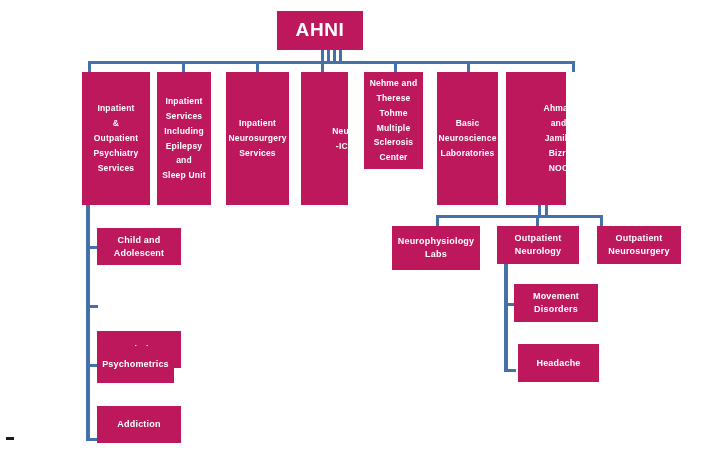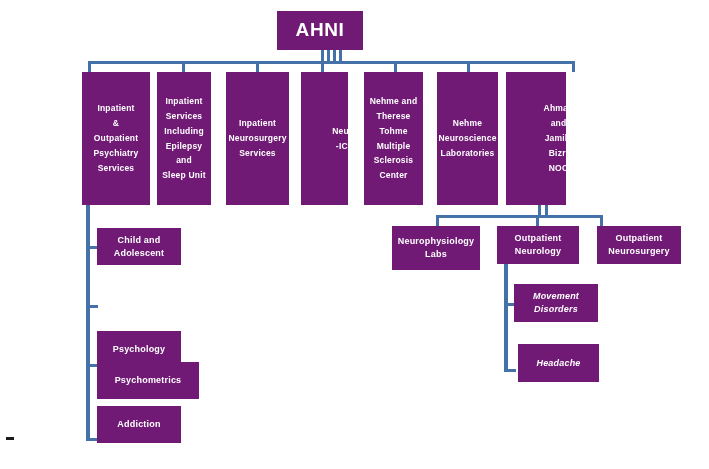--- a/index.html
+++ b/index.html
@@ -13,21 +13,21 @@
   }
   #chart-canvas {
     position: relative;
     width: 709px;
     height: 469px;
     background: #ffffff;
     overflow: hidden;
   }
   .node {
     position: absolute;
-    background: #701a75;
+    background: #be185d;
     color: #ffffff;
     display: flex;
     align-items: center;
     justify-content: center;
     text-align: center;
     box-sizing: border-box;
     line-height: 1.55;
     font-weight: bold;
     letter-spacing: 0.2px;
     white-space: pre-line;
@@ -43,21 +43,20 @@
     padding: 0 3px;
     line-height: 1.75;
   }
   .node.level2 {
     font-size: 9px;
     line-height: 1.4;
   }
   .node.level3 {
     font-size: 9px;
     line-height: 1.4;
-    font-style: italic;
   }
   .conn {
     position: absolute;
     background: #4472A8;
     z-index: 1;
   }
   .tick-mark {
     position: absolute;
     background: #1a1a1a;
     z-index: 3;
@@ -93,43 +92,43 @@
   <div class="node level1" style="left:157px; top:72px; width:54px; height:133px;">Inpatient
 Services
 Including
 Epilepsy and
 Sleep Unit</div>
   <div class="node level1" style="left:226px; top:72px; width:63px; height:133px;">Inpatient
 Neurosurgery
 Services</div>
   <div class="node level1" style="left:301px; top:72px; width:43px; height:133px;padding-left:44px;">Neuro
 -ICU</div>
-  <div class="node level1" style="left:364px; top:72px; width:59px; height:133px;">Nehme and
+  <div class="node level1" style="left:364px; top:72px; width:59px; height:97px;">Nehme and
 Therese
 Tohme
 Multiple
 Sclerosis
 Center</div>
-  <div class="node level1" style="left:437px; top:72px; width:61px; height:133px;">Nehme
+  <div class="node level1" style="left:437px; top:72px; width:61px; height:133px;">Basic
 Neuroscience
 Laboratories</div>
   <div class="node level1" style="left:506px; top:72px; width:60px; height:133px;padding-left:48px;">Ahmad and
 Jamila Bizri
 NOC</div>
 
   <div class="conn" style="left:86px; top:205px; width:4px; height:236px;"></div>
 
   <div class="conn" style="left:86px; top:246px; width:12px; height:3px;"></div>
   <div class="conn" style="left:86px; top:305px; width:12px; height:3px;"></div>
   <div class="conn" style="left:86px; top:364px; width:12px; height:3px;"></div>
   <div class="conn" style="left:86px; top:438px; width:12px; height:3px;"></div>
 
   <div class="node level2" style="left:97px; top:228px; width:84px; height:37px;">Child and Adolescent</div>
   <div class="node level2" style="left:97px; top:287px; width:84px; height:37px;margin-top:44px;">Psychology</div>
-  <div class="node level2" style="left:97px; top:362px; width:102px; height:37px;">Psychometrics</div>
+  <div class="node level2" style="left:97px; top:346px; width:77px; height:37px;">Psychometrics</div>
   <div class="node level2" style="left:97px; top:406px; width:84px; height:37px;">Addiction</div>
 
   <div class="conn" style="left:538px; top:205px; width:3px; height:11px;"></div>
   <div class="conn" style="left:545px; top:205px; width:3px; height:11px;"></div>
 
   <div class="conn" style="left:436px; top:215px; width:167px; height:3px;"></div>
   <div class="conn" style="left:436px; top:215px; width:3px; height:12px;"></div>
   <div class="conn" style="left:536px; top:215px; width:3px; height:12px;"></div>
   <div class="conn" style="left:600px; top:215px; width:3px; height:12px;"></div>
 

